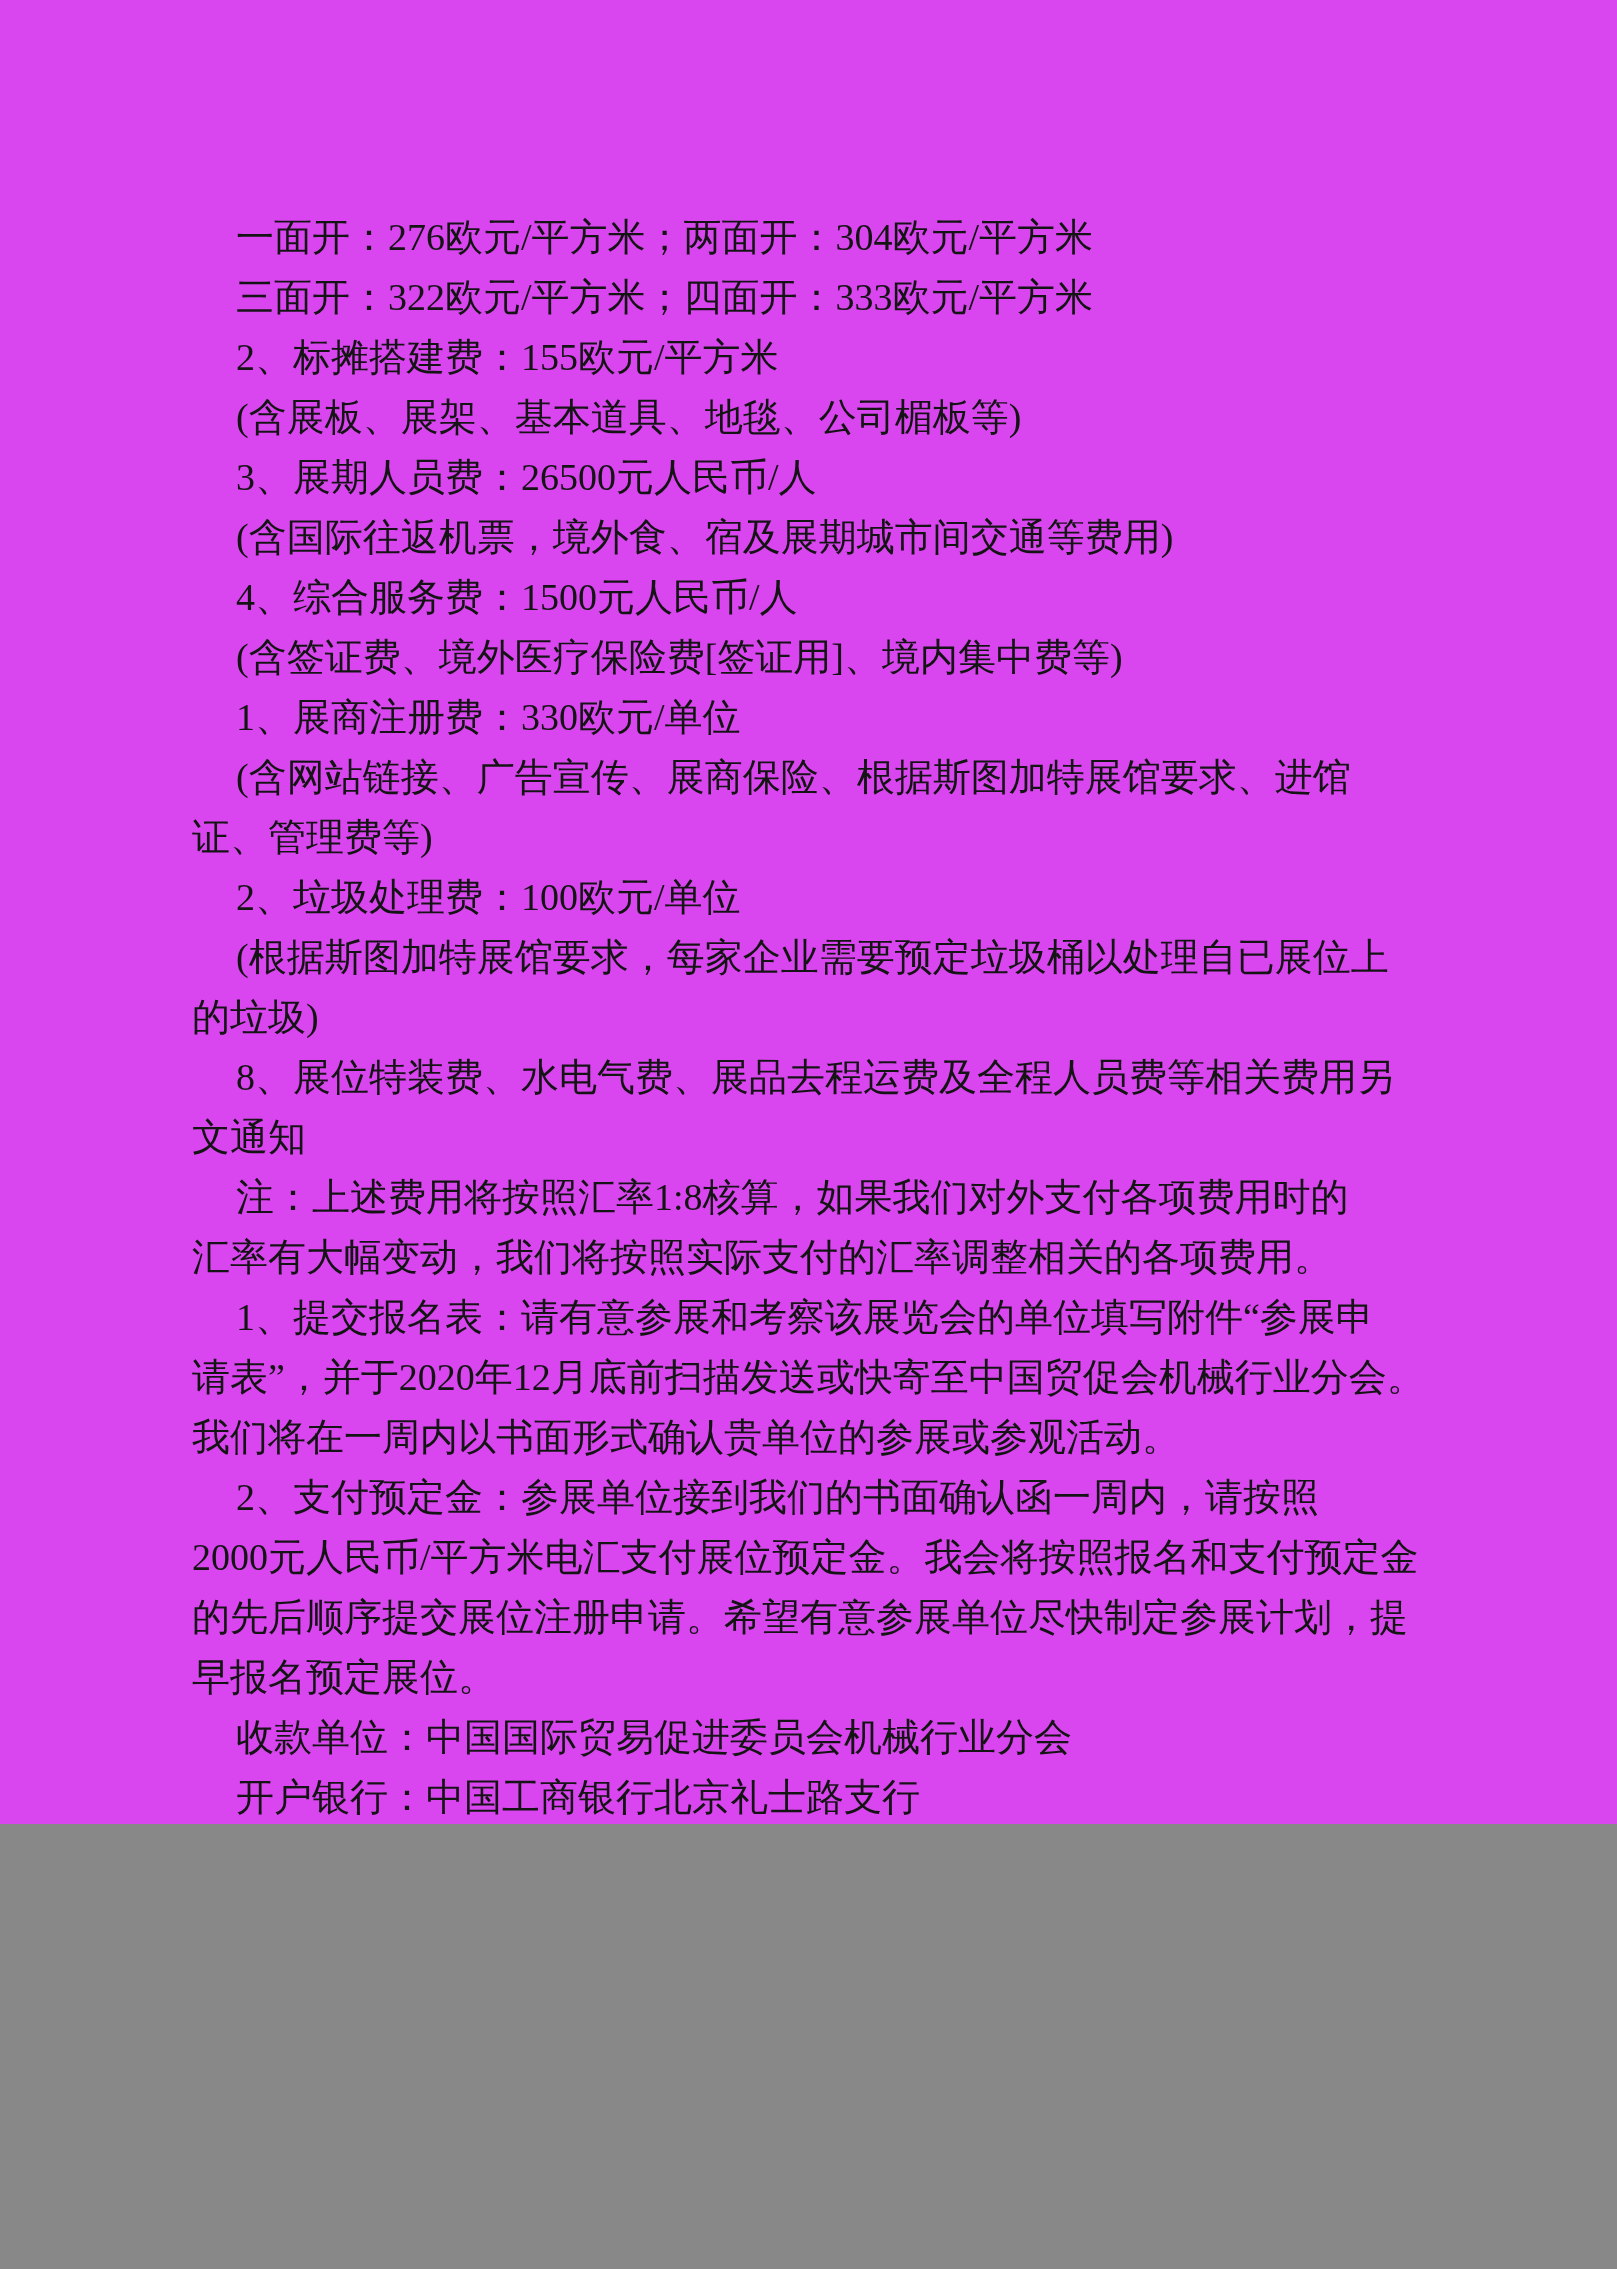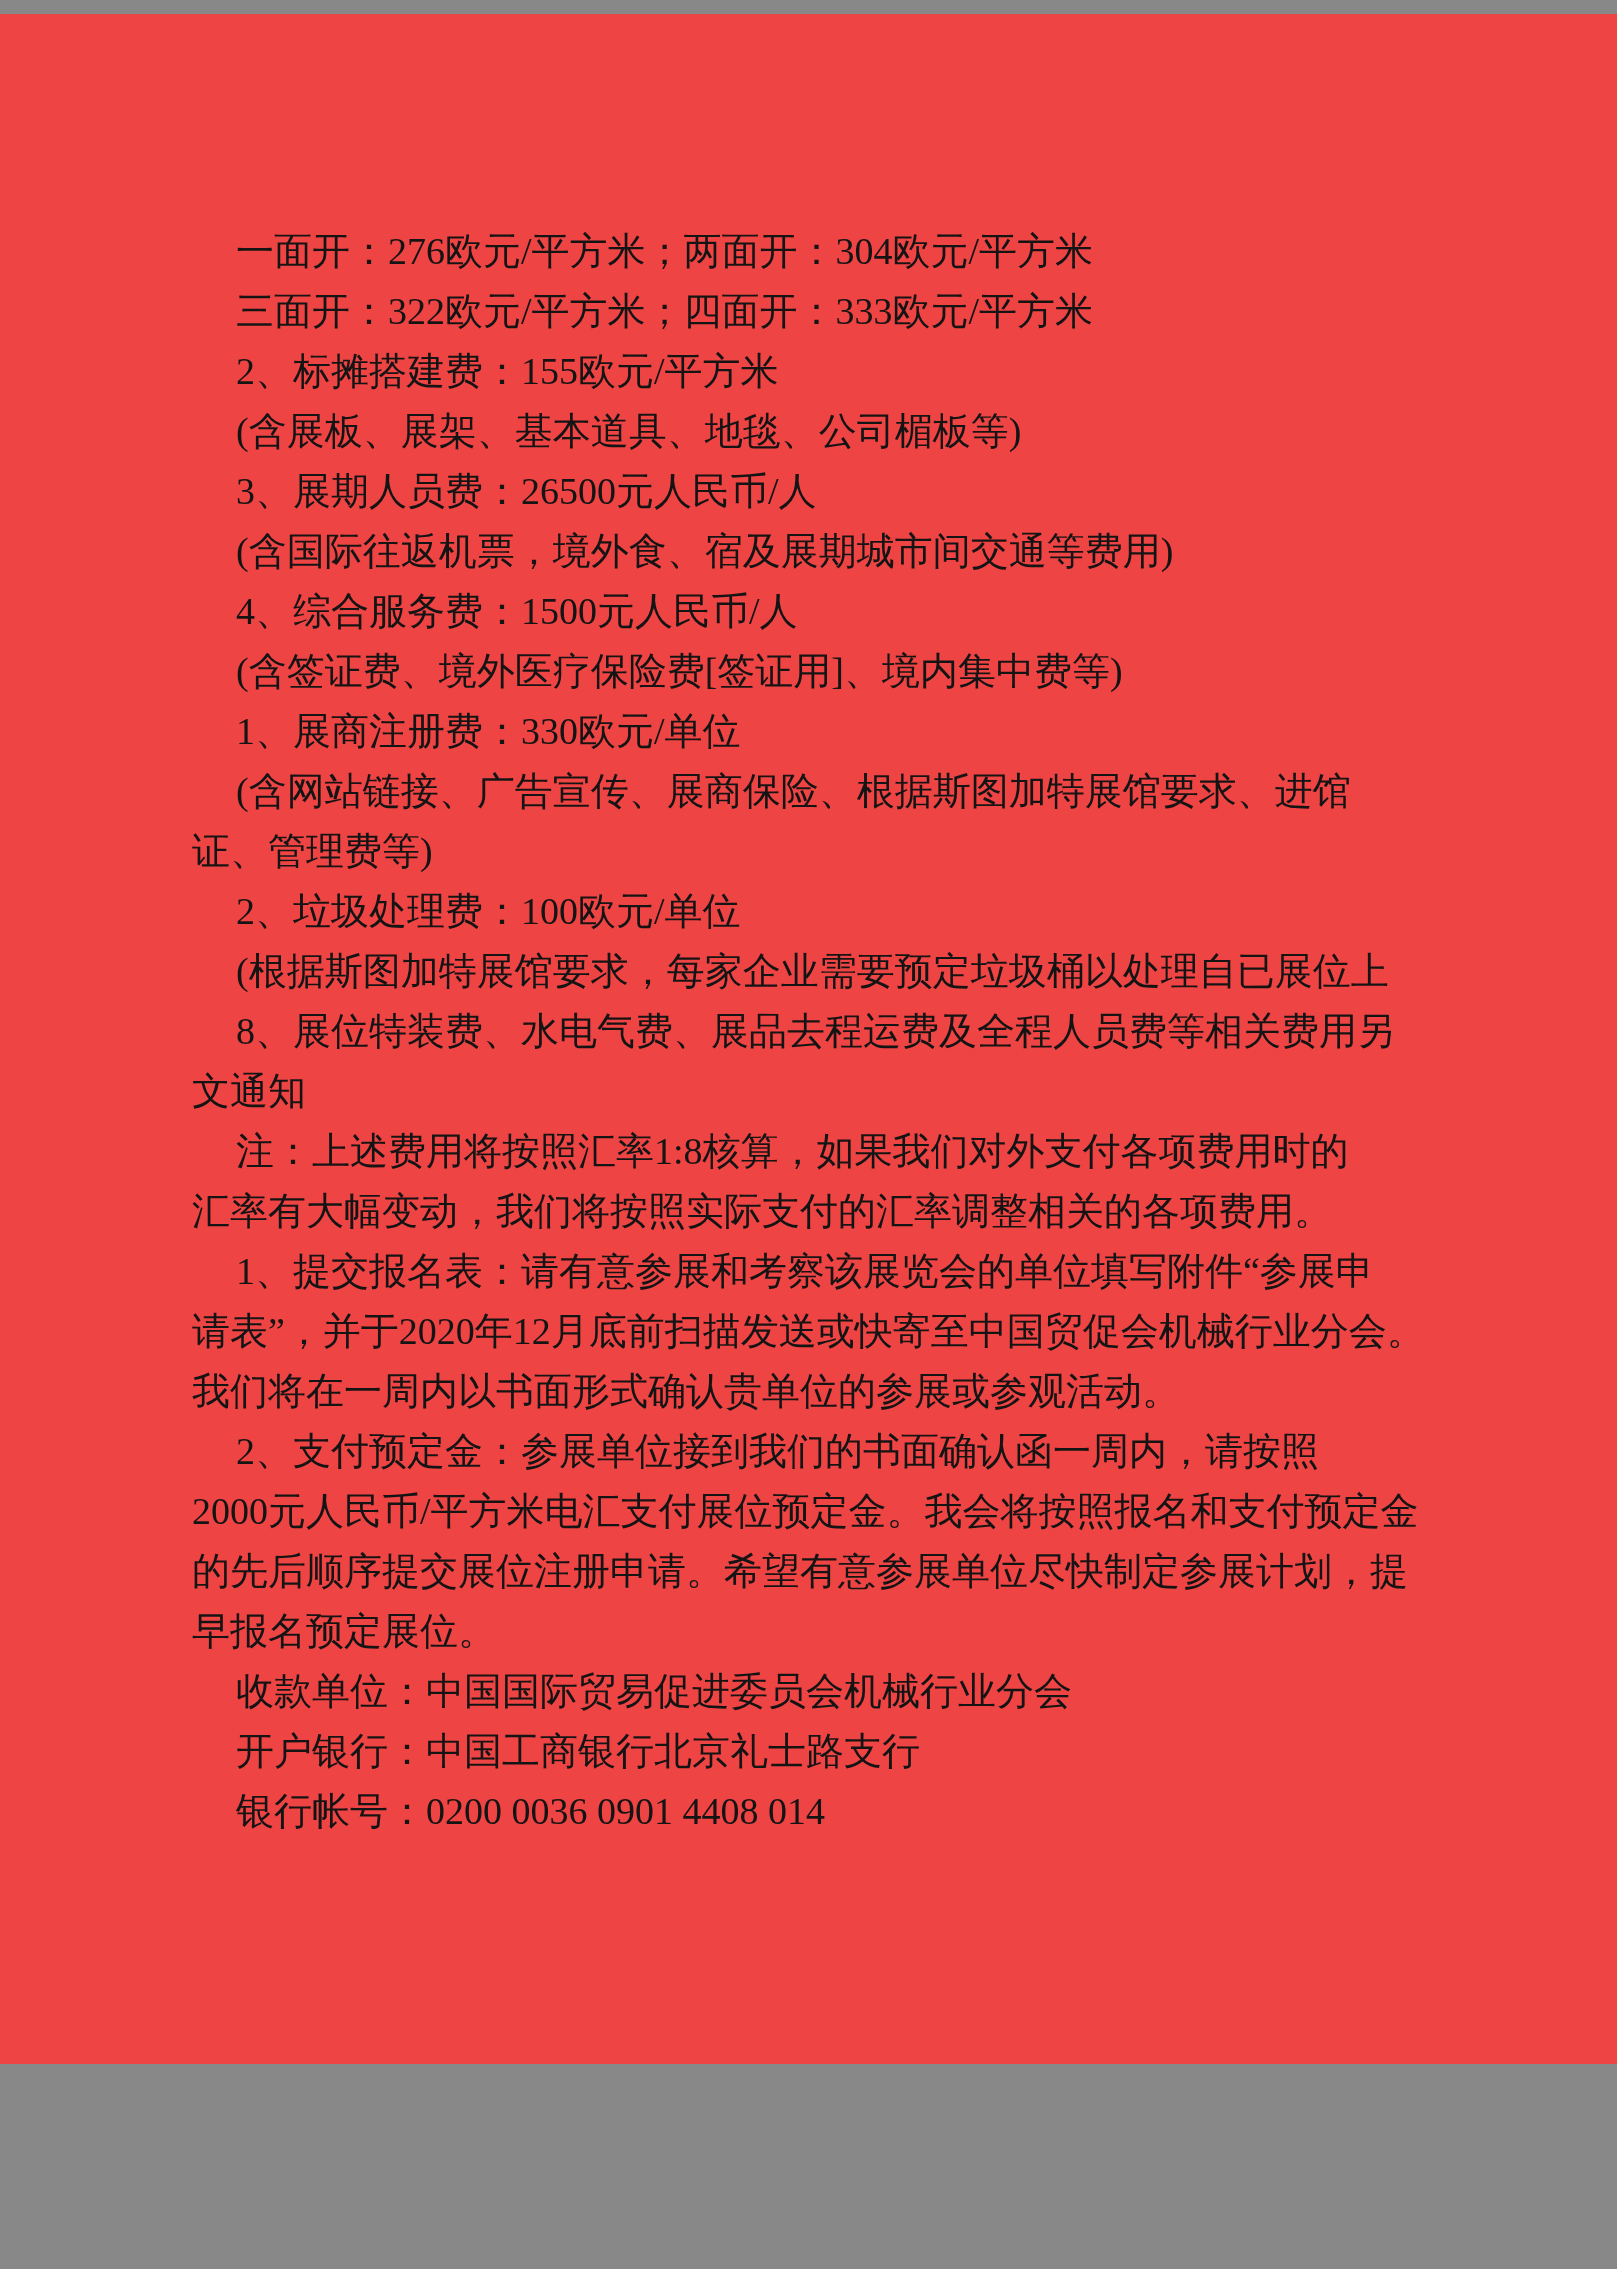--- a/index.html
+++ b/index.html
@@ -1,21 +1,21 @@
 <!DOCTYPE html>
 <html style="font-size:15px"><head>
 <meta charset="utf-8">
 <style>
   html,body{margin:0;padding:0;background:#888;}
   .page{
     position:relative;
     width:1618px;
-    height:2050px;
-    margin:14px auto;
-    background:#ef4444;
+    height:1824px;
+    margin:0 auto;
+    background:#d946ef;
     overflow:hidden;
     font-family:"Liberation Serif","DejaVu Serif",serif;
     color:#141414;
   }
   .text-block{
     position:absolute;
     left:192px;
     top:207px;
     width:1190px;
     font-size:38px;
@@ -56,20 +56,21 @@
     <div class="line indent">(含展板、展架、基本道具、地毯、公司楣板等)</div>
     <div class="line indent">3、展期人员费：26500元人民币/人</div>
     <div class="line indent">(含国际往返机票，境外食、宿及展期城市间交通等费用)</div>
     <div class="line indent">4、综合服务费：1500元人民币/人</div>
     <div class="line indent">(含签证费、境外医疗保险费[签证用]、境内集中费等)</div>
     <div class="line indent">1、展商注册费：330欧元/单位</div>
     <div class="line indent">(含网站链接、广告宣传、展商保险、根据斯图加特展馆要求、进馆</div>
     <div class="line">证、管理费等)</div>
     <div class="line indent">2、垃圾处理费：100欧元/单位</div>
     <div class="line indent">(根据斯图加特展馆要求，每家企业需要预定垃圾桶以处理自已展位上</div>
+    <div class="line">的垃圾)</div>
     <div class="line indent">8、展位特装费、水电气费、展品去程运费及全程人员费等相关费用另</div>
     <div class="line">文通知</div>
     <div class="line indent">注：上述费用将按照汇率1:8核算，如果我们对外支付各项费用时的</div>
     <div class="line">汇率有大幅变动，我们将按照实际支付的汇率调整相关的各项费用。</div>
     <div class="line indent">1、提交报名表：请有意参展和考察该展览会的单位填写附件“参展申</div>
     <div class="line">请表”，并于2020年12月底前扫描发送或快寄至中国贸促会机械行业分会。</div>
     <div class="line">我们将在一周内以书面形式确认贵单位的参展或参观活动。</div>
     <div class="line indent">2、支付预定金：参展单位接到我们的书面确认函一周内，请按照</div>
     <div class="line">2000元人民币/平方米电汇支付展位预定金。我会将按照报名和支付预定金</div>
     <div class="line">的先后顺序提交展位注册申请。希望有意参展单位尽快制定参展计划，提</div>

